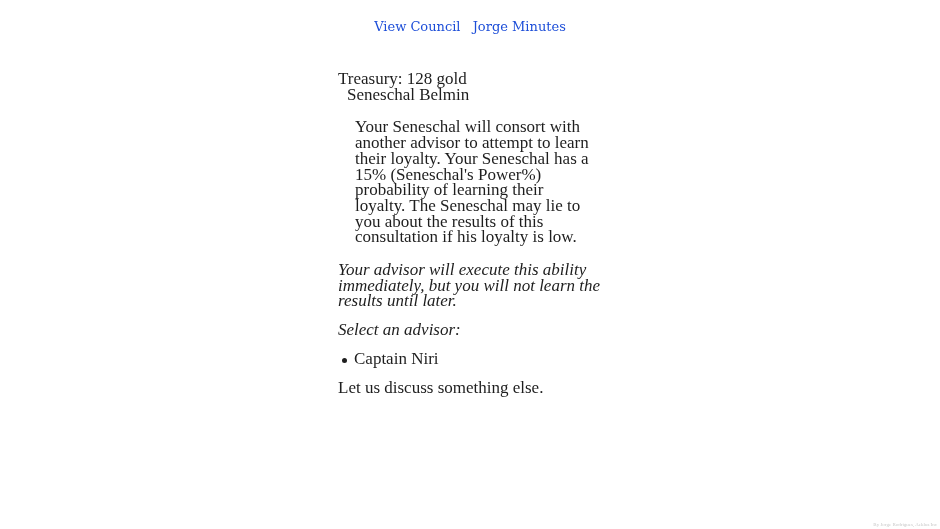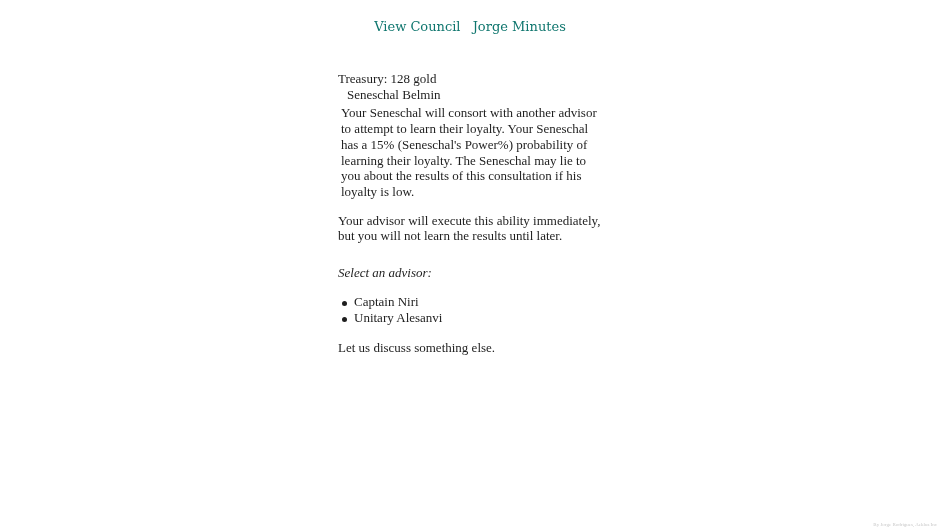--- a/index.html
+++ b/index.html
@@ -1,25 +1,25 @@
 <!DOCTYPE html>
 <html><head>
 <meta charset="utf-8">
 <style>
   html, body { margin:0; padding:0; background:#ffffff; }
   body { width:940px; height:529px; position:relative; overflow:hidden;
          font-family:"DejaVu Serif", "Liberation Serif", serif; color:#1e1e1e; }
   .nav { position:absolute; top:19px; left:0; width:940px; text-align:center; font-size:13px; }
-  .nav a { color:#0f766e; text-decoration:none; margin:0 4px; cursor:pointer; }
-  .content { position:absolute; left:338px; top:71px; width:268px; font-family:"Liberation Serif", serif; font-size:13px; line-height:15.7px; }
+  .nav a { color:#1d4ed8; text-decoration:none; margin:0 4px; cursor:pointer; }
+  .content { position:absolute; left:338px; top:71px; width:268px; font-family:"Liberation Serif", serif; font-size:17px; line-height:15.7px; }
   .treasury { margin:0; }
   .advisor-name { margin:0 0 0 9px; }
-  .desc { margin:3px; }
-  .note { margin:13px 0 0 0; }
-  .prompt { font-style:italic; margin:21px 0 0 0; }
+  .desc { margin:17px; }
+  .note { font-style:italic; margin:13px 0 0 0; }
+  .prompt { font-style:italic; margin:13px 0 0 0; }
   ul { margin:13px 0 0 0; padding:0 0 0 16px; list-style:none; }
   ul li { position:relative; line-height:16.6px; cursor:pointer; }
   ul li::before { content:""; position:absolute; left:-12px; top:7px; width:5px; height:5px; border-radius:50%; background:#1e1e1e; }
   .back { margin:13px 0 0 0; cursor:pointer; }
   .footer { position:absolute; right:3px; bottom:2px; font-size:5px; color:#c8c8c8; font-family:"Liberation Serif", serif; }
 </style>
 </head>
 <body>
 
 <div class="nav">
@@ -28,18 +28,17 @@
 </div>
 
 <div class="content">
   <p class="treasury">Treasury: 128 gold</p>
   <p class="advisor-name">Seneschal Belmin</p>
   <p class="desc">Your Seneschal will consort with another advisor to attempt to learn their loyalty. Your Seneschal has a 15% (Seneschal's Power%) probability of learning their loyalty. The Seneschal may lie to you about the results of this consultation if his loyalty is low.</p>
   <p class="note">Your advisor will execute this ability immediately, but you will not learn the results until later.</p>
   <p class="prompt">Select an advisor:</p>
   <ul>
     <li>Captain Niri</li>
-    <li>Unitary Alesanvi</li>
   </ul>
   <p class="back">Let us discuss something else.</p>
 </div>
 
 <div class="footer">By Jorge Rodrigues, Aeklus Inc</div>
 
 </body></html>

